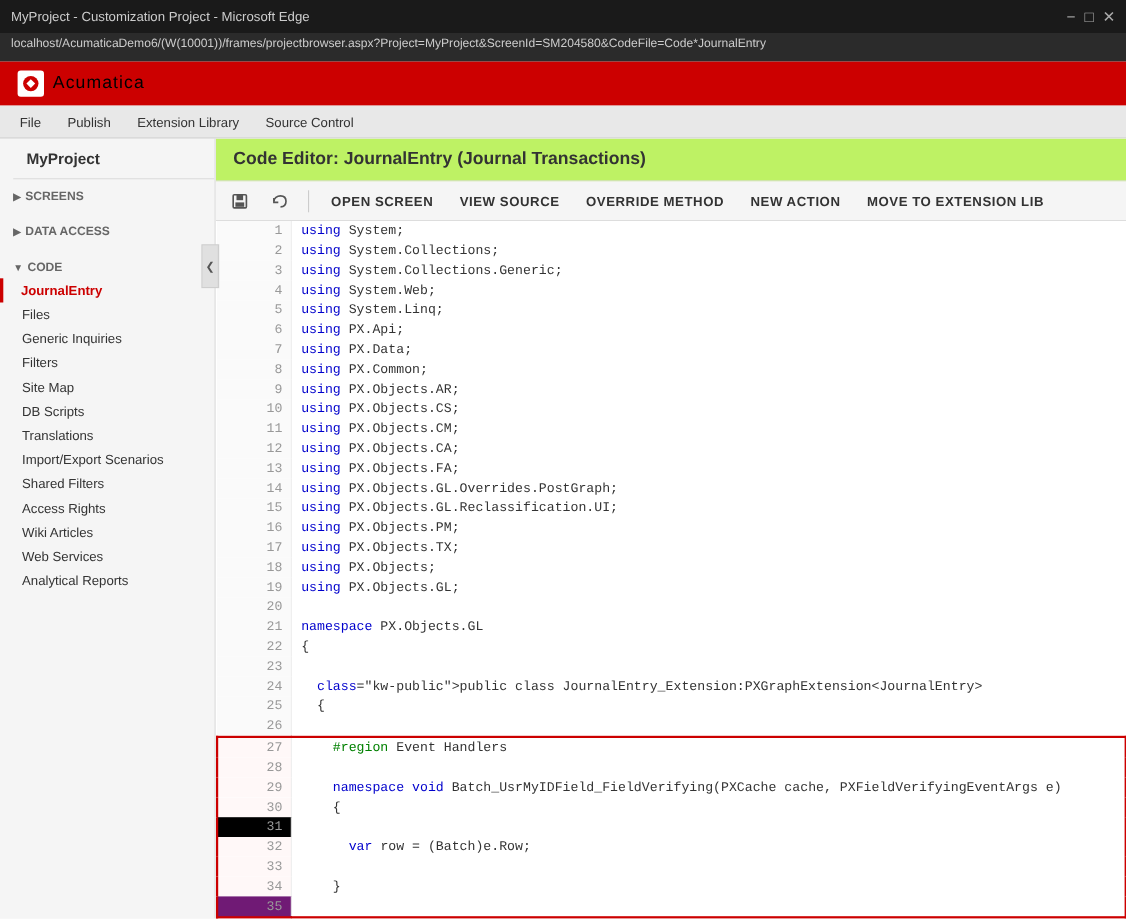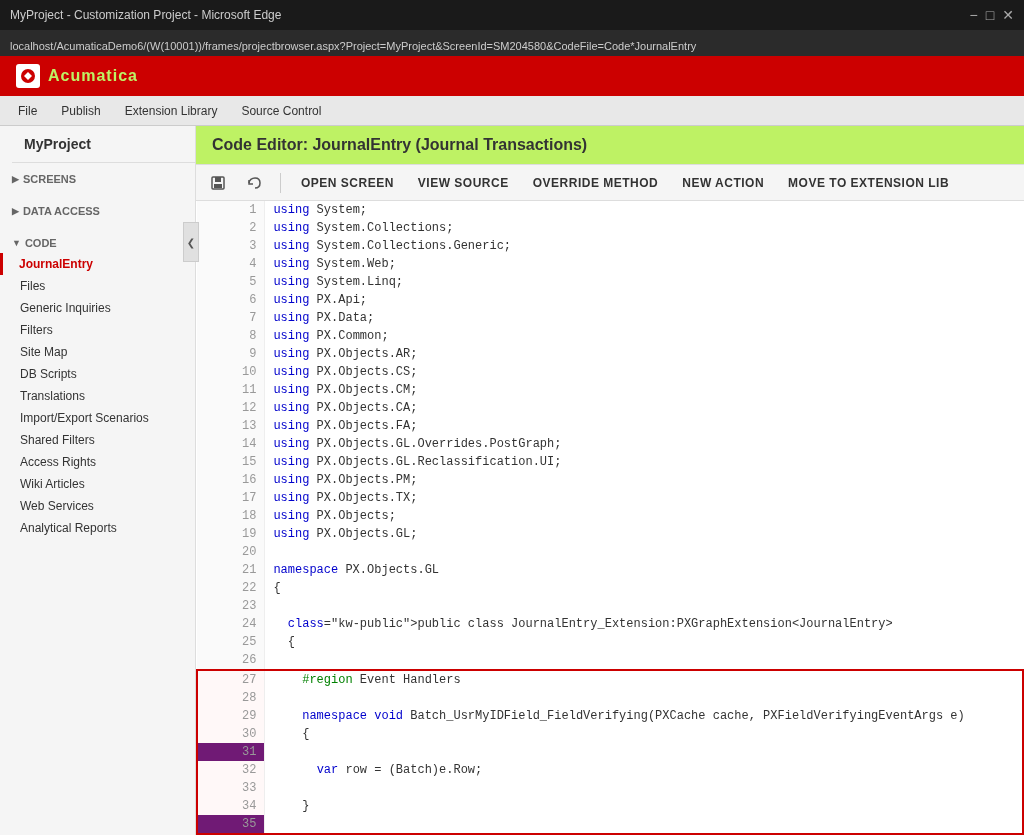--- a/index.html
+++ b/index.html
@@ -20,21 +20,21 @@
     .title-bar-controls span { cursor: pointer; font-size: 14px; color: #aaa; }
 
     
     .address-bar {
       background: #2b2b2b;
       color: #ccc;
       font-size: 11px;
       padding: 4px 10px;
       height: 26px;
       display: flex;
-      align-items: flex-end;
+      align-items: flex-start;
     }
 
     
     .app-topbar {
       background: #cc0000;
       height: 40px;
       display: flex;
       align-items: center;
       padding: 0 16px;
     }
@@ -235,21 +235,21 @@
 </div>
 
 <div class="app-topbar">
   <div class="app-logo">
     <div class="app-logo-icon">
       <svg viewBox="0 0 18 18" fill="none">
         <circle cx="9" cy="9" r="7" fill="#cc0000"></circle>
         <path d="M5 9 L9 5 L13 9 L9 13 Z" fill="white"></path>
       </svg>
     </div>
-    <span style="color:#bef264;font-size:16px;font-weight:700;letter-spacing:1px;">Acumatica</span>
+    <span style="color:#000000;font-size:16px;font-weight:400;letter-spacing:1px;">Acumatica</span>
   </div>
 </div>
 
 <div class="menu-bar">
   <span class="menu-item">File</span>
   <span class="menu-item">Publish</span>
   <span class="menu-item">Extension Library</span>
   <span class="menu-item">Source Control</span>
 </div>
 
@@ -467,21 +467,21 @@
             </tr>
             <tr style="background: rgb(255, 255, 255); border-left: 2px solid rgb(204, 0, 0); border-right: 2px solid rgb(204, 0, 0);">
               <td class="line-number" style="background: rgb(255, 248, 248); padding-left: 44px;">29</td>
               <td class="code-line">    <span class="kw-protected">namespace</span> <span class="kw-void">void</span> Batch_UsrMyIDField_FieldVerifying(PXCache cache, PXFieldVerifyingEventArgs e)</td>
             </tr>
             <tr style="background: rgb(255, 255, 255); border-left: 2px solid rgb(204, 0, 0); border-right: 2px solid rgb(204, 0, 0);">
               <td class="line-number" style="background: rgb(255, 248, 248);">30</td>
               <td class="code-line">    {</td>
             </tr>
             <tr style="background: rgb(255, 255, 255); border-left: 2px solid rgb(204, 0, 0); border-right: 2px solid rgb(204, 0, 0);">
-              <td class="line-number" style="background: #701a75;">31</td>
+              <td class="line-number" style="background: #000000;">31</td>
               <td class="code-line">&nbsp;</td>
             </tr>
             <tr style="background: rgb(255, 255, 255); border-left: 2px solid rgb(204, 0, 0); border-right: 2px solid rgb(204, 0, 0);">
               <td class="line-number" style="background: rgb(255, 248, 248);">32</td>
               <td class="code-line">      <span class="kw-var">var</span> row = (Batch)e.Row;</td>
             </tr>
             <tr style="background: rgb(255, 255, 255); border-left: 2px solid rgb(204, 0, 0); border-right: 2px solid rgb(204, 0, 0);">
               <td class="line-number" style="background: rgb(255, 248, 248);">33</td>
               <td class="code-line">&nbsp;</td>
             </tr>

